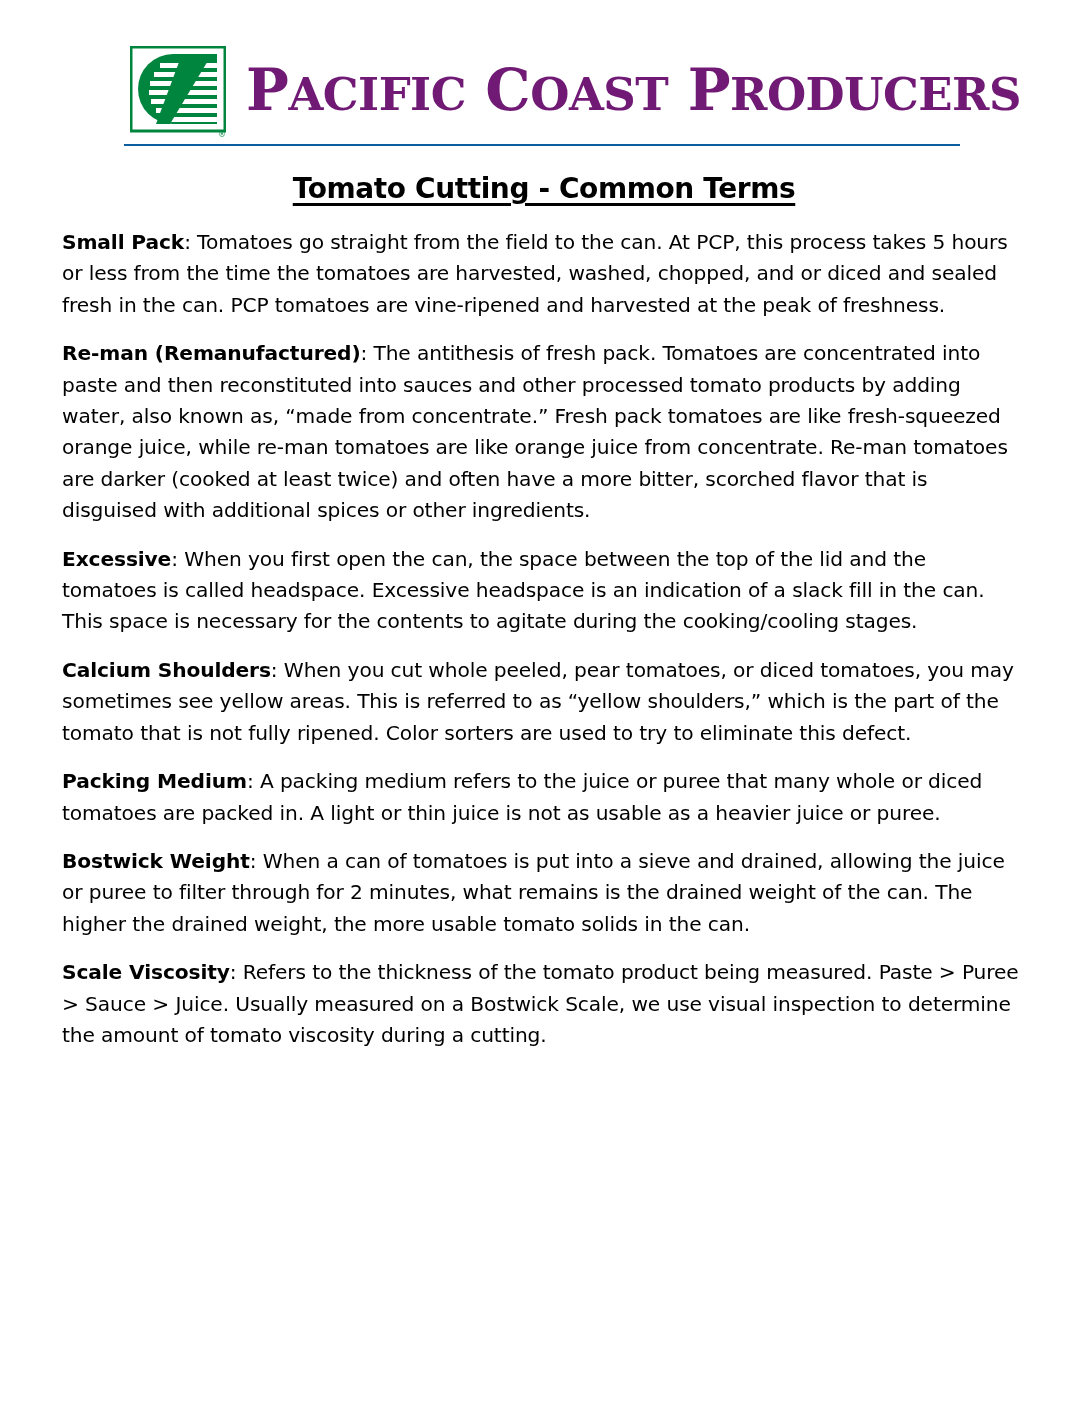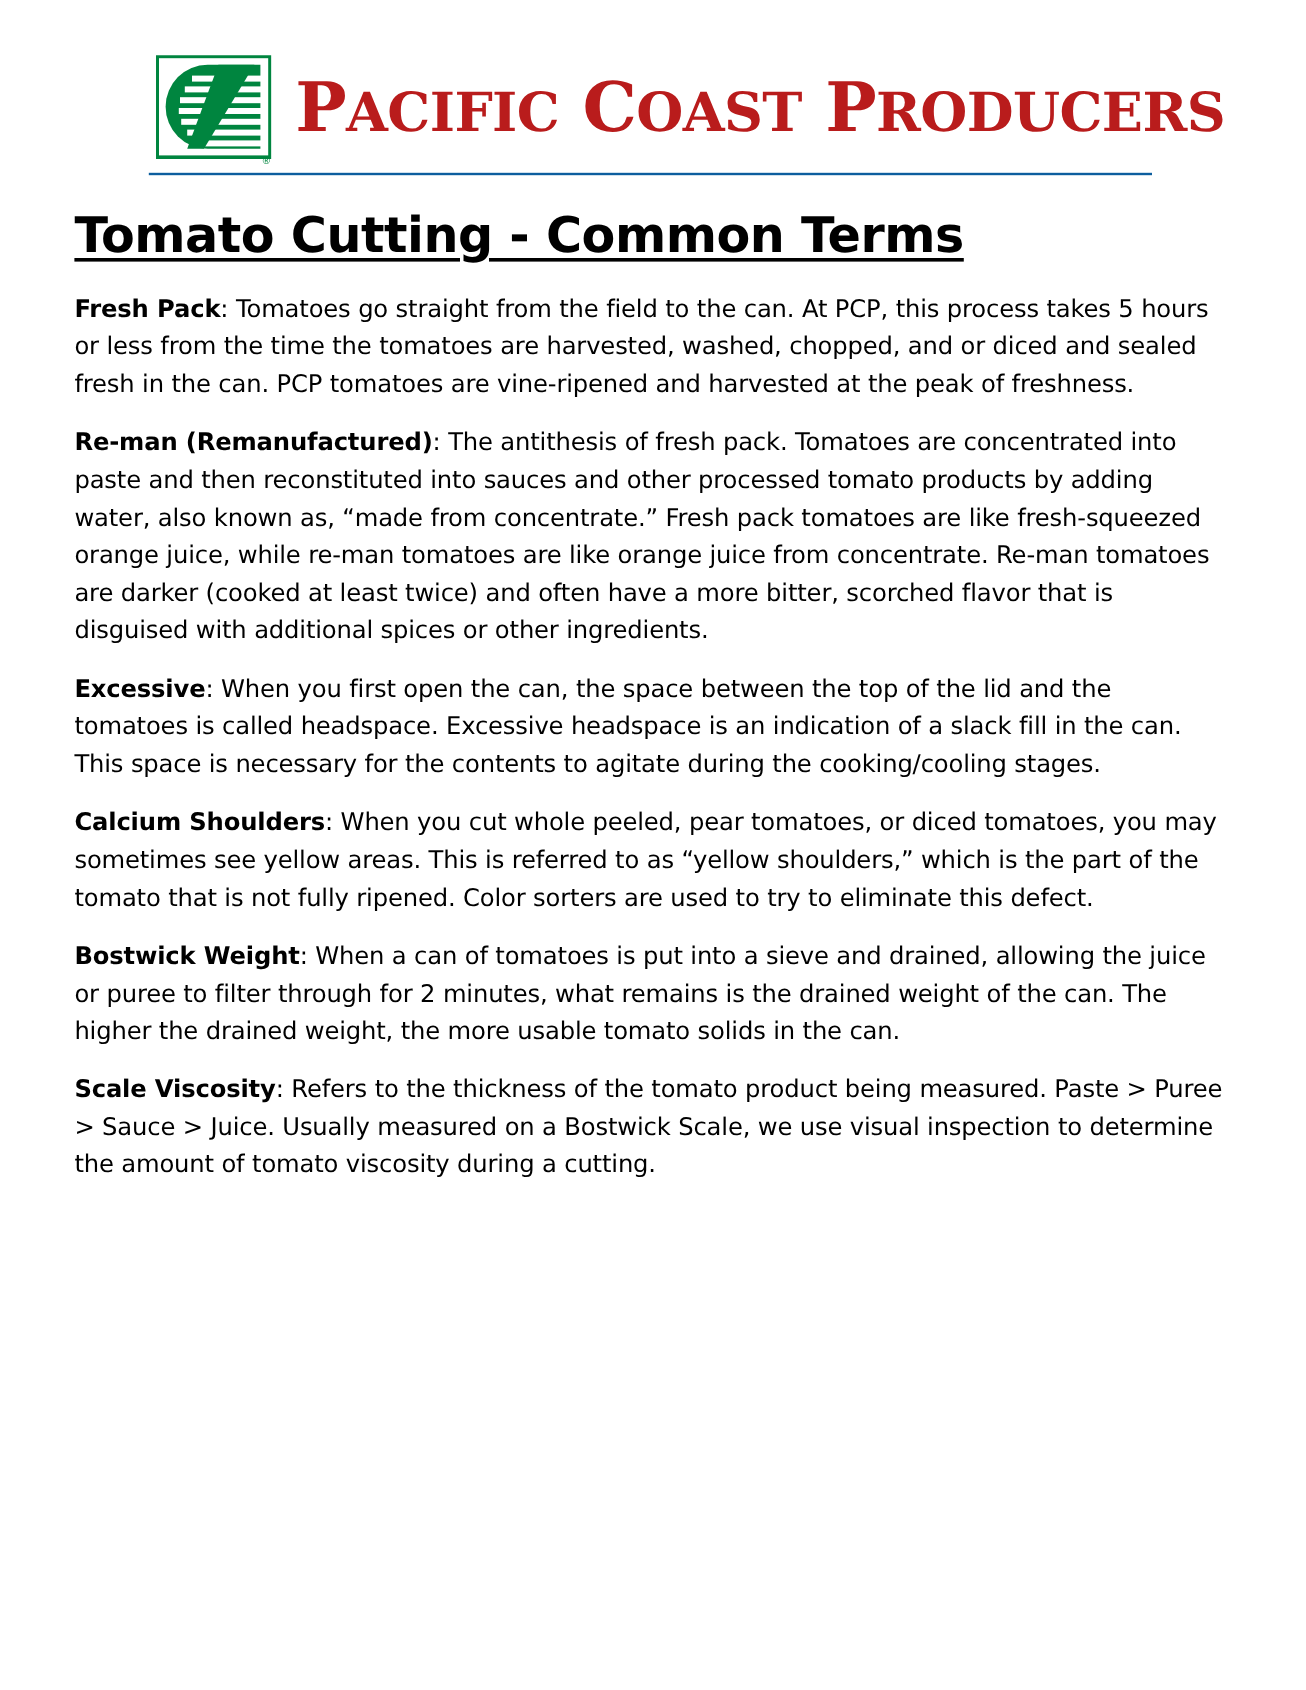--- a/index.html
+++ b/index.html
@@ -34,40 +34,40 @@
     width: 96px;
     height: 92px;
     flex: 0 0 auto;
     position: relative;
     margin-right: 20px;
   }
   .logo-mark svg { display: block; }
   .logo-text {
     font-family: "DejaVu Serif", "Liberation Serif", serif;
     font-weight: bold;
-    color: #b91c1c;
+    color: #701a75;
     font-size: 57px;
     letter-spacing: -0.5px;
     white-space: nowrap;
     line-height: 1;
     padding-bottom: 6px;
   }
   .logo-text .sm {
     font-size: 45px;
   }
   .rule {
     border-bottom: 2.5px solid #0d5e9e;
     width: 836px;
     margin: 0 auto 0 62px;
   }
 
   
   h1.doc-title {
-    text-align: left;
-    font-size: 41px;
+    text-align: center;
+    font-size: 28px;
     font-weight: bold;
     letter-spacing: -0.4px;
     margin: 26px 0 22px 0;
     text-decoration: underline;
     text-underline-offset: 5px;
     text-decoration-thickness: 3px;
   }
 
   
   .body {
@@ -111,36 +111,39 @@
     </div>
   </div>
 
   <div class="rule"></div>
 
   <h1 class="doc-title">Tomato Cutting - Common Terms</h1>
 
   <div class="body">
 
     <p class="para">
-      <span class="term">Fresh Pack</span><span>: Tomatoes go straight from the field to the can. At PCP, this process takes 5 hours or less from the time the tomatoes are harvested, washed, chopped, and or diced and sealed fresh in the can. PCP tomatoes are vine-ripened and harvested at the peak of freshness.</span>
+      <span class="term">Small Pack</span><span>: Tomatoes go straight from the field to the can. At PCP, this process takes 5 hours or less from the time the tomatoes are harvested, washed, chopped, and or diced and sealed fresh in the can. PCP tomatoes are vine-ripened and harvested at the peak of freshness.</span>
     </p>
 
     <p class="para">
       <span class="term">Re-man (Remanufactured)</span><span>: The antithesis of fresh pack. Tomatoes are concentrated into paste and then reconstituted into sauces and other processed tomato products by adding water, also known as, “made from concentrate.” Fresh pack tomatoes are like fresh-squeezed orange juice, while re-man tomatoes are like orange juice from concentrate. Re-man tomatoes are darker (cooked at least twice) and often have a more bitter, scorched flavor that is disguised with additional spices or other ingredients.</span>
     </p>
 
     <p class="para">
       <span class="term">Excessive</span><span>: When you first open the can, the space between the top of the lid and the tomatoes is called headspace. Excessive headspace is an indication of a slack fill in the can. This space is necessary for the contents to agitate during the cooking/cooling stages.</span>
     </p>
 
     <p class="para">
       <span class="term">Calcium Shoulders</span><span>: When you cut whole peeled, pear tomatoes, or diced tomatoes, you may sometimes see yellow areas. This is referred to as “yellow shoulders,” which is the part of the tomato that is not fully ripened. Color sorters are used to try to eliminate this defect.</span>
     </p>
 
 
+    <p class="para">
+      <span class="term">Packing Medium</span><span>: A packing medium refers to the juice or puree that many whole or diced tomatoes are packed in. A light or thin juice is not as usable as a heavier juice or puree.</span>
+    </p>
 
     <p class="para">
       <span class="term">Bostwick Weight</span><span>: When a can of tomatoes is put into a sieve and drained, allowing the juice or puree to filter through for 2 minutes, what remains is the drained weight of the can. The higher the drained weight, the more usable tomato solids in the can.</span>
     </p>
 
     <p class="para">
       <span class="term">Scale Viscosity</span><span>: Refers to the thickness of the tomato product being measured. Paste &gt; Puree &gt; Sauce &gt; Juice. Usually measured on a Bostwick Scale, we use visual inspection to determine the amount of tomato viscosity during a cutting.</span>
     </p>
 
 

